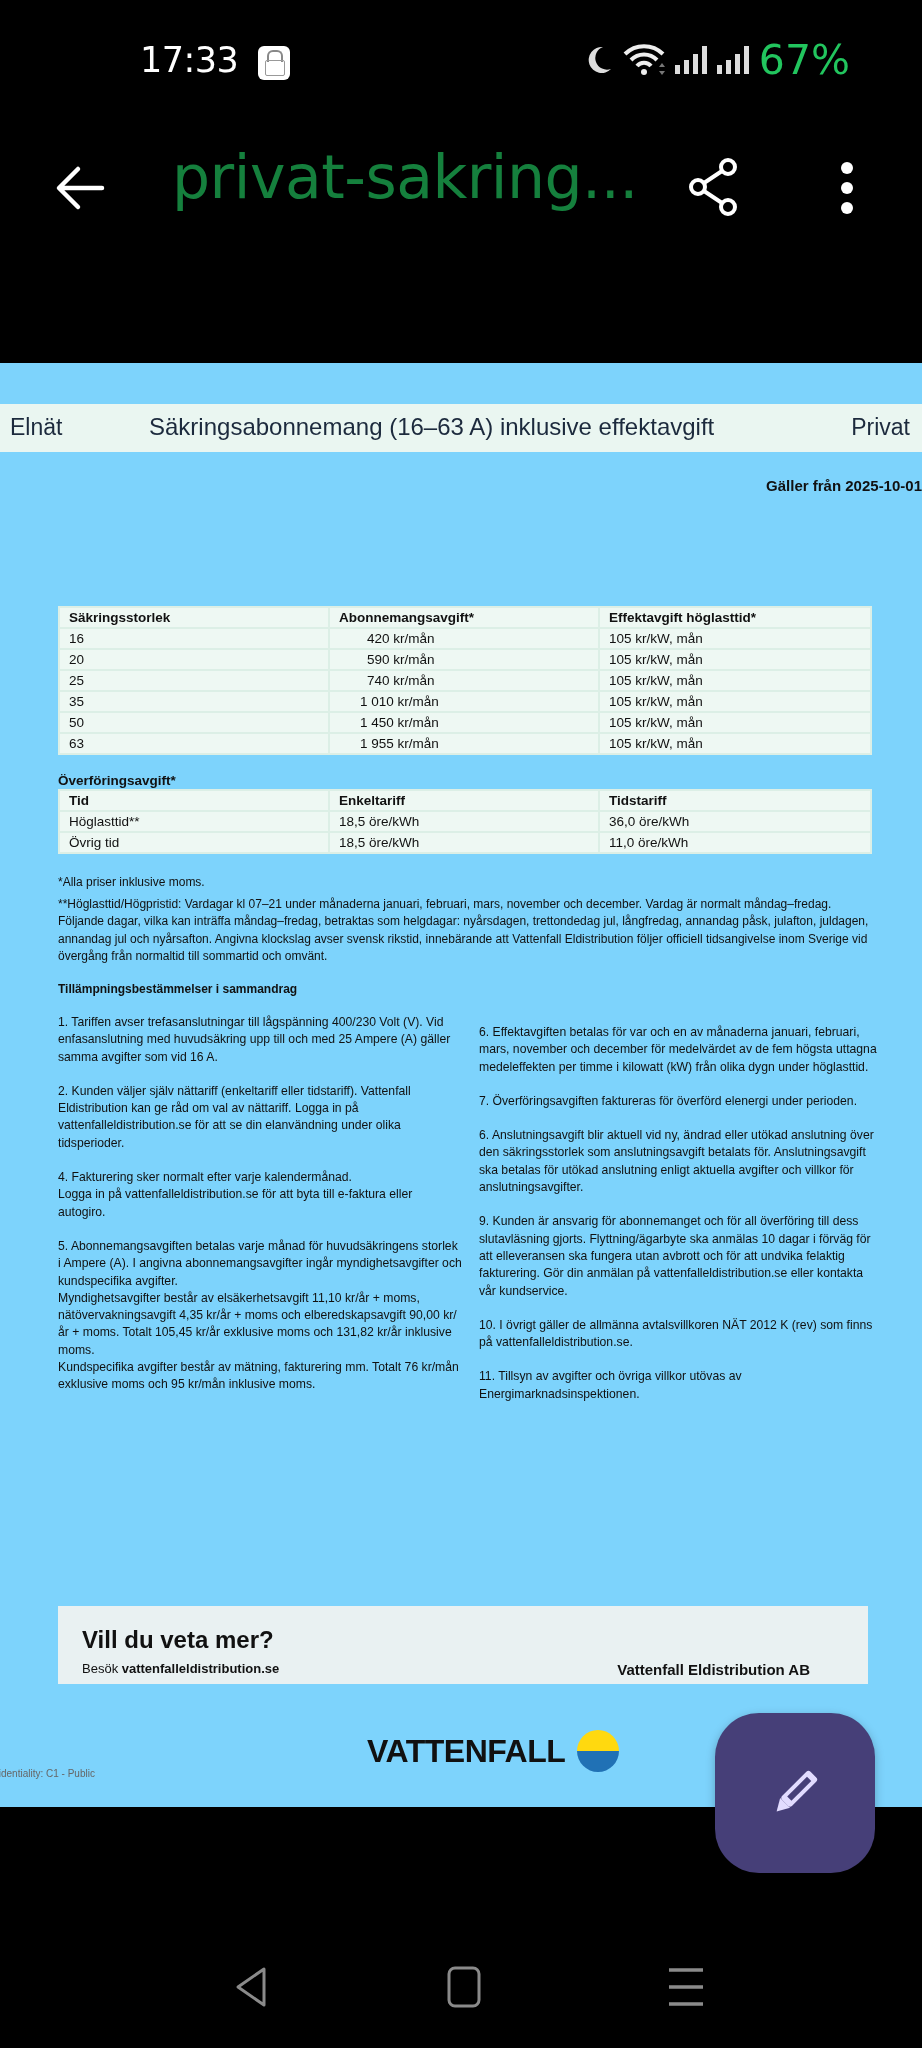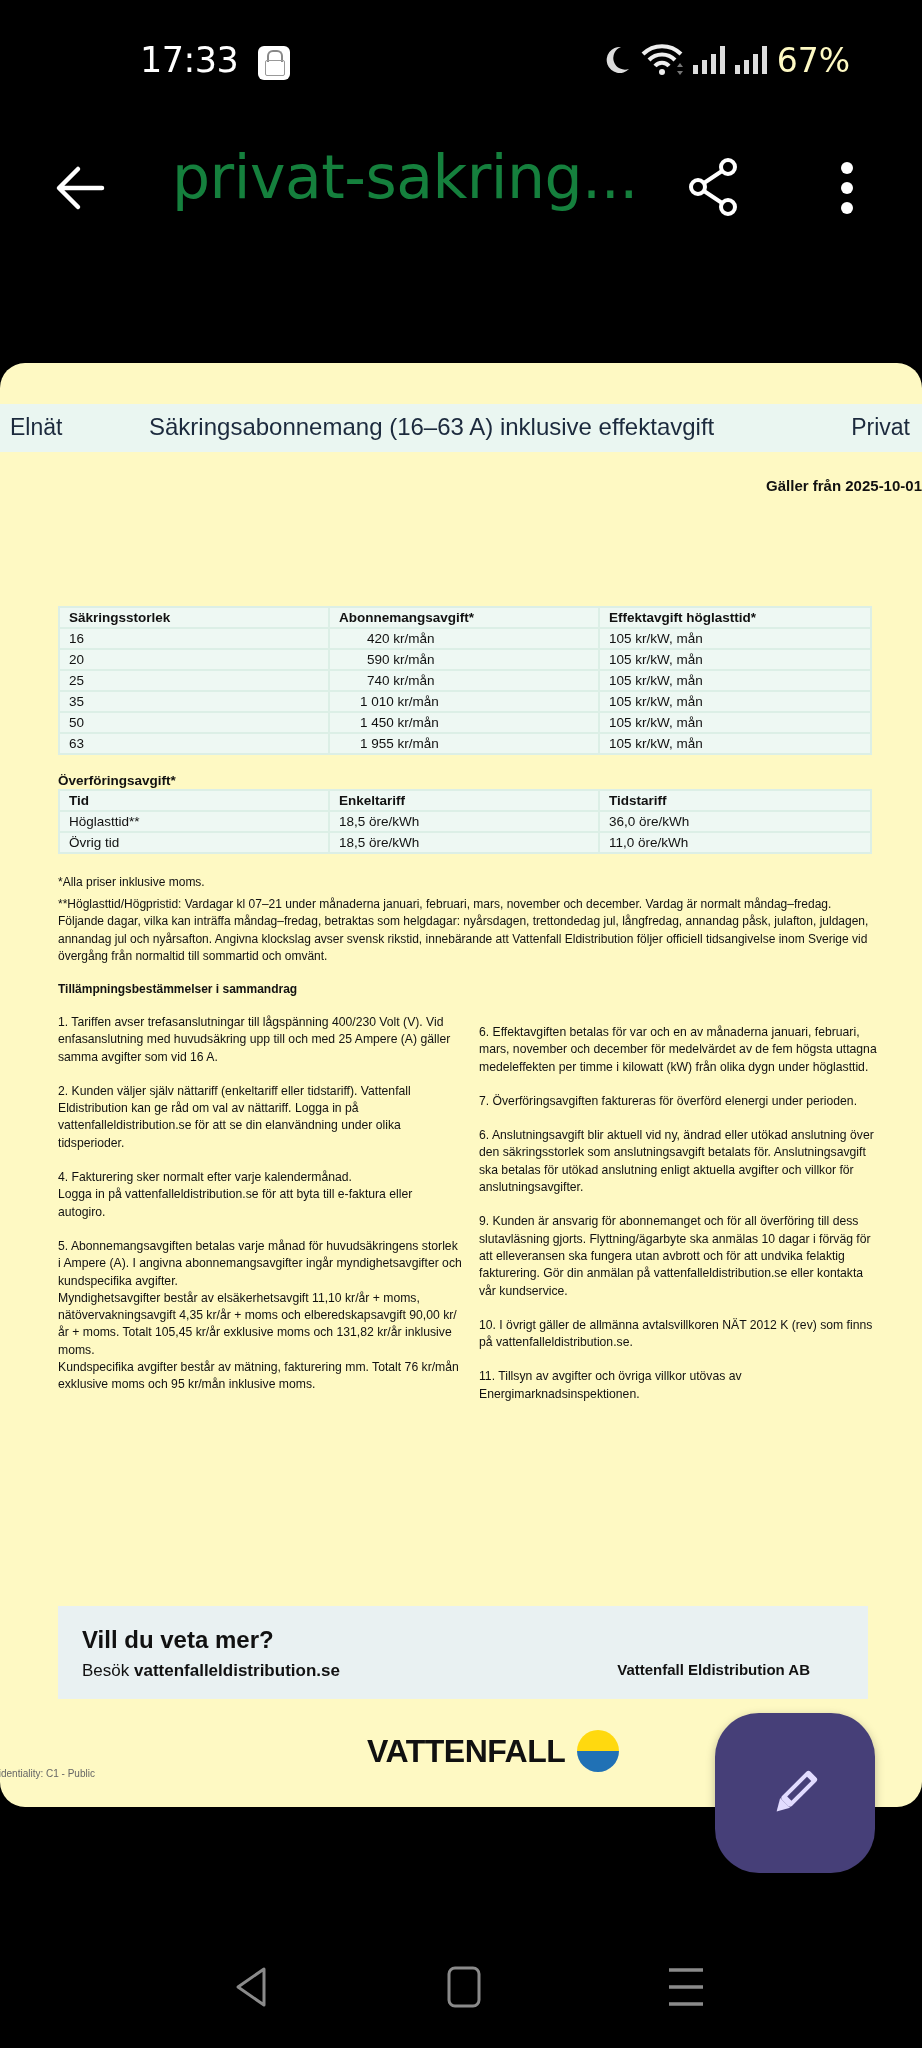--- a/index.html
+++ b/index.html
@@ -6,30 +6,30 @@
   html, body { width: 922px; height: 2048px; background: #000; overflow: hidden; }
   body { font-family: "Liberation Sans", sans-serif; position: relative; }
 
   
   .status-bar { position: absolute; top: 0; left: 0; width: 922px; height: 120px; color: #fff; }
   .status-time { position: absolute; left: 140px; top: 40px; font-size: 35px; font-family: "DejaVu Sans", sans-serif; letter-spacing: -0.5px; }
   .status-lock { position: absolute; left: 258px; top: 46px; width: 32px; height: 34px; background: #fff; border-radius: 6px; }
   .status-lock::before { content: ""; position: absolute; left: 9px; top: 4px; width: 12px; height: 10px; border: 2px solid #888; border-bottom: none; border-radius: 6px 6px 0 0; }
   .status-lock::after { content: ""; position: absolute; left: 7px; top: 14px; width: 18px; height: 14px; border: 1.5px solid #999; border-radius: 2px; }
   .status-right { position: absolute; right: 72px; top: 40px; display: flex; align-items: center; gap: 10px; height: 40px; }
-  .status-battery { font-size: 33px; font-family: "DejaVu Sans", sans-serif; color: #fef9c3; }
+  .status-battery { font-size: 41px; font-family: "DejaVu Sans", sans-serif; color: #22c55e; }
   .sig { display: flex; align-items: flex-end; gap: 4px; height: 28px; }
   .sig span { display: block; width: 5px; background: #ddd; }
   .back-btn { position: absolute; left: 52px; top: 160px; width: 56px; height: 56px; }
   .doc-title { position: absolute; left: 172px; top: 142px; color: #15803d; font-size: 60px; font-family: "DejaVu Sans", sans-serif; white-space: nowrap; letter-spacing: -0.5px; }
   .share-btn { position: absolute; left: 686px; top: 157px; width: 56px; height: 60px; }
   .more-btn { position: absolute; left: 832px; top: 160px; width: 30px; height: 56px; }
 
   
-  .page { position: absolute; top: 363px; left: 0; width: 922px; height: 1444px; background: #fef9c3; overflow: hidden; border-radius: 25px; }
+  .page { position: absolute; top: 363px; left: 0; width: 922px; height: 1444px; background: #7dd3fc; overflow: hidden; }
   .page-header { position: absolute; top: 41px; left: 0; width: 922px; height: 48px; background: #eaf6f1; color: #1c2a3d; }
   .ph-left { position: absolute; left: 10px; top: 10px; font-size: 23px; }
   .ph-center { position: absolute; left: 149px; top: 9px; font-size: 24px; font-weight: normal; }
   .ph-right { position: absolute; right: 12px; top: 10px; font-size: 23px; }
   .valid-from { position: absolute; top: 114px; left: 0; width: 922px; text-align: right; font-size: 15px; font-weight: bold; color: #111; }
 
   table.fee { position: absolute; left: 58px; border-collapse: collapse; width: 814px; font-size: 13.5px; color: #111; }
   table.fee td, table.fee th { background: #eef8f3; border: 2px solid #dcefe6; padding: 0 9px; height: 21px; text-align: left; font-weight: normal; }
   table.fee th { font-weight: bold; }
   table.fee col.c1 { width: 270px; }
@@ -42,23 +42,23 @@
 
   .footnotes { position: absolute; top: 511px; left: 58px; width: 820px; font-size: 12px; color: #111; line-height: 17.5px; }
   .footnotes p { margin-bottom: 4px; }
 
   .rules-title { position: absolute; top: 619px; left: 58px; font-size: 12px; font-weight: bold; color: #111; }
   .col { position: absolute; width: 405px; font-size: 12.2px; line-height: 17.3px; color: #111; }
   .col-left { top: 651px; left: 58px; }
   .col-right { top: 661px; left: 479px; width: 400px; }
   .col p { margin-bottom: 17px; }
 
-  .contact-box { position: absolute; top: 1243px; left: 58px; width: 810px; height: 93px; background: #e9f1f2; }
+  .contact-box { position: absolute; top: 1243px; left: 58px; width: 810px; height: 78px; background: #e9f1f2; }
   .cb-title { position: absolute; left: 24px; top: 20px; font-size: 24px; font-weight: bold; color: #111; }
-  .cb-visit { position: absolute; left: 24px; top: 55px; font-size: 17px; color: #111; }
+  .cb-visit { position: absolute; left: 24px; top: 55px; font-size: 13px; color: #111; }
   .cb-visit b { font-weight: bold; }
   .cb-company { position: absolute; right: 58px; top: 55px; font-size: 15px; font-weight: bold; color: #111; }
 
   .logo { position: absolute; top: 1367px; left: 327px; display: flex; align-items: center; gap: 12px; }
   .logo-text { font-size: 32px; font-weight: bold; color: #111; letter-spacing: -0.5px; margin-left: 40px; }
   .logo-mark { width: 42px; height: 42px; border-radius: 50%; overflow: hidden; position: relative; }
   .logo-mark .top { position: absolute; top: 0; left: 0; width: 100%; height: 50%; background: #ffd90f; }
   .logo-mark .bot { position: absolute; top: 50%; left: 0; width: 100%; height: 50%; background: #2071b5; }
   .confidential { position: absolute; top: 1405px; left: -4px; font-size: 10px; color: #666; }
 

